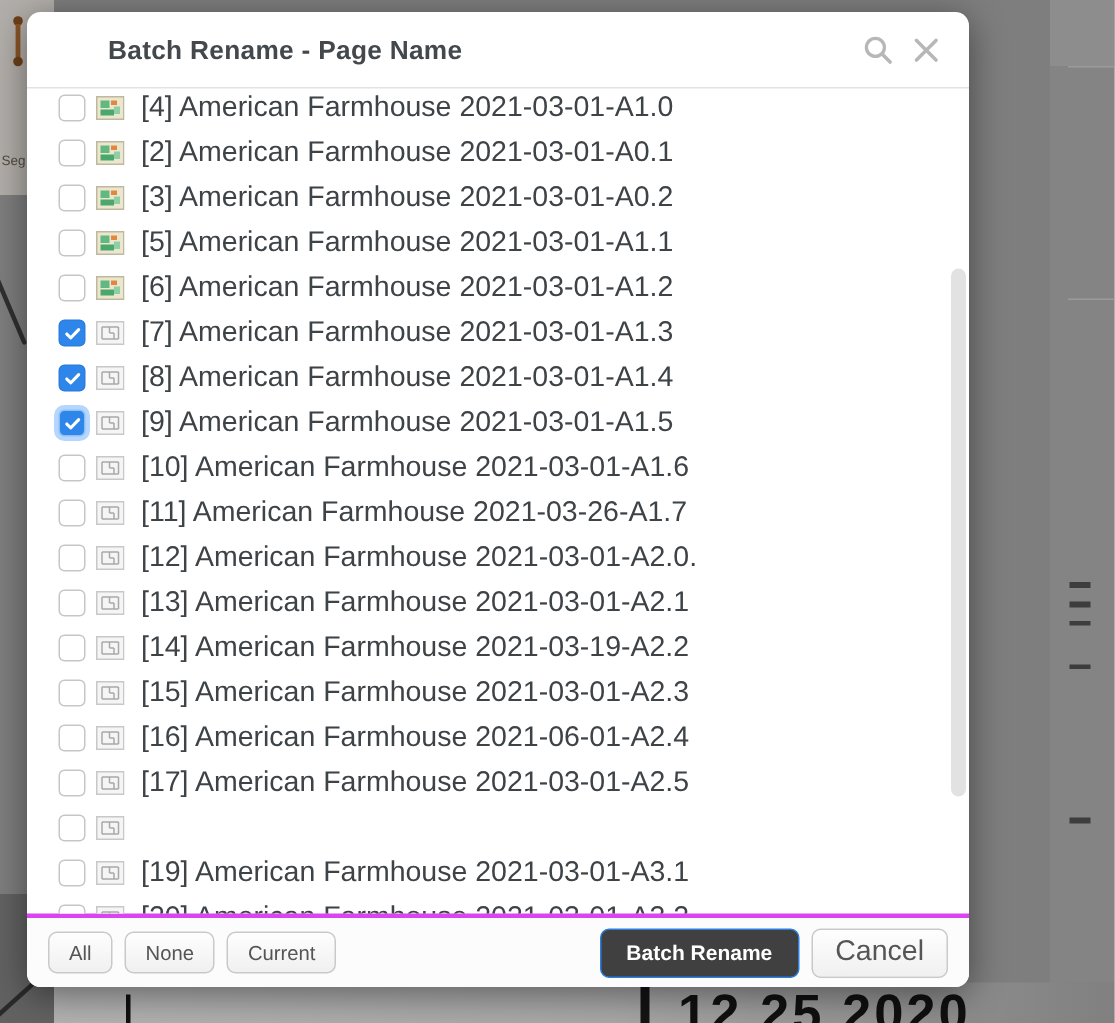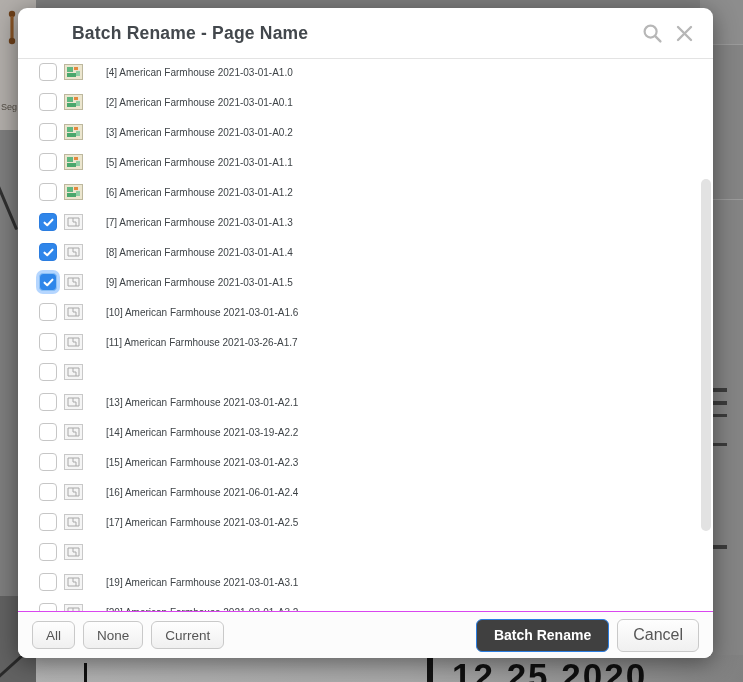--- a/index.html
+++ b/index.html
@@ -21,21 +21,21 @@
   .bg-bottom-left{left:0;top:596px;width:36px;height:86px;background:#626262;}
   .diag{position:absolute;background:#1d1d1d;opacity:.8;border-radius:2px;transform-origin:left center;}
   .diag-upper{left:-2px;top:184px;width:48px;height:3px;transform:rotate(67deg);}
   .diag-lower{left:-2px;top:676px;width:92px;height:3px;transform:rotate(-42deg);}
   .bg-tick{left:84px;top:663px;width:3px;height:19px;background:#101010;}
   .bg-thickbar{left:427px;top:655px;width:6px;height:27px;background:#141414;}
   .bg-date{left:452px;top:656px;font-size:35px;font-weight:700;color:#101010;
     letter-spacing:2px;white-space:nowrap;}
   
   .modal{
-    position:absolute;left:18px;top:8px;width:695px;height:650px;
+    position:absolute;left:18px;top:8px;width:628px;height:650px;
     background:#ffffff;border-radius:9px;box-shadow:0 5px 24px rgba(0,0,0,.45);
     display:flex;flex-direction:column;overflow:hidden;
   }
   .modal-header{
     height:50px;flex:none;border-bottom:1px solid #e3e3e3;
     display:flex;align-items:center;padding:0 20px 0 54px;
   }
   .modal-title{flex:1;font-size:17.5px;font-weight:700;color:#43484d;letter-spacing:.2px;}
   .hicon{flex:none;display:flex;align-items:center;justify-content:center;cursor:pointer;}
   .hicon + .hicon{margin-left:13px;}
@@ -46,42 +46,42 @@
   .cb{
     width:16px;height:16px;flex:none;border:1px solid #c6c6c6;border-radius:4px;
     background:#fff;display:flex;align-items:center;justify-content:center;cursor:pointer;
   }
   .cb svg{display:none;}
   .cb.checked{background:#2f86ea;border-color:#2b7de0;}
   .cb.checked svg{display:block;}
   .cb.focused{box-shadow:0 0 0 3px rgba(90,165,255,.45);border-color:#8cc0f5;}
   .thumb{flex:none;margin-left:7px;width:19px;height:16px;line-height:0;}
   .thumb svg{width:19px;height:16px;}
-  .row-label{margin-left:23px;font-size:10px;color:#3e4347;white-space:nowrap;}
+  .row-label{margin-left:11px;font-size:19px;color:#3e4347;white-space:nowrap;}
   .scroll-thumb{
     position:absolute;right:2px;top:120px;width:10px;height:352px;
     background:#e2e2e2;border-radius:6px;
   }
   
   .modal-footer{
-    flex:none;height:46px;border-top:1px solid #d946ef;background:#fcfcfc;
+    flex:none;height:46px;border-top:3px solid #d946ef;background:#fcfcfc;
     display:flex;align-items:center;padding:0 14px;gap:8px;
   }
   .btn{
     height:28px;padding:0 13px;border:1px solid #c9c9c9;border-radius:6px;
     background:linear-gradient(#fefefe,#f0f0f0);color:#555;font-size:13.5px;
     font-family:"Liberation Sans",sans-serif;cursor:pointer;
   }
   .footer-spacer{flex:1;}
   .btn-primary{
     height:33px;padding:0 17px;border:1px solid #2b7de0;border-radius:6px;
     background:#404040;color:#fff;font-weight:700;font-size:14px;
     font-family:"Liberation Sans",sans-serif;cursor:pointer;
   }
-  .btn-cancel{height:33px;font-size:16px;padding:0 15px;text-align:center;}
+  .btn-cancel{height:33px;font-size:19px;padding:0 15px;text-align:center;}
 </style>
 </head>
 <body>
 
 <div class="bg-piece bg-right-band"></div>
 <div class="bg-piece bg-right-top"></div>
 <div class="bg-piece hairline" style="top:44px;"></div>
 <div class="bg-piece hairline" style="top:199px;"></div>
 <div class="bg-piece dash" style="top:388px;height:4px;"></div>
 <div class="bg-piece dash" style="top:401px;height:4px;"></div>
@@ -291,20 +291,21 @@
     <span class="cb">
       
     </span>
     <span class="thumb gray">
       
       <svg viewBox="0 0 19 16" class="gray-art">
         <rect x="0.5" y="0.5" width="18" height="15" fill="#f5f5f5" stroke="#c8c8c8"></rect>
         <path d="M4 4 H15 M4 4 V12 M4 12 H15 M15 4 V12 M9 4 V8 M9 8 H12 M12 8 V12" stroke="#a9a9a9" stroke-width="1" fill="none"></path>
       </svg>
     </span>
+    <span class="row-label">[12] American Farmhouse 2021-03-01-A2.0.</span>
   </div>
 
   <div class="row">
     <span class="cb">
       
     </span>
     <span class="thumb gray">
       
       <svg viewBox="0 0 19 16" class="gray-art">
         <rect x="0.5" y="0.5" width="18" height="15" fill="#f5f5f5" stroke="#c8c8c8"></rect>

